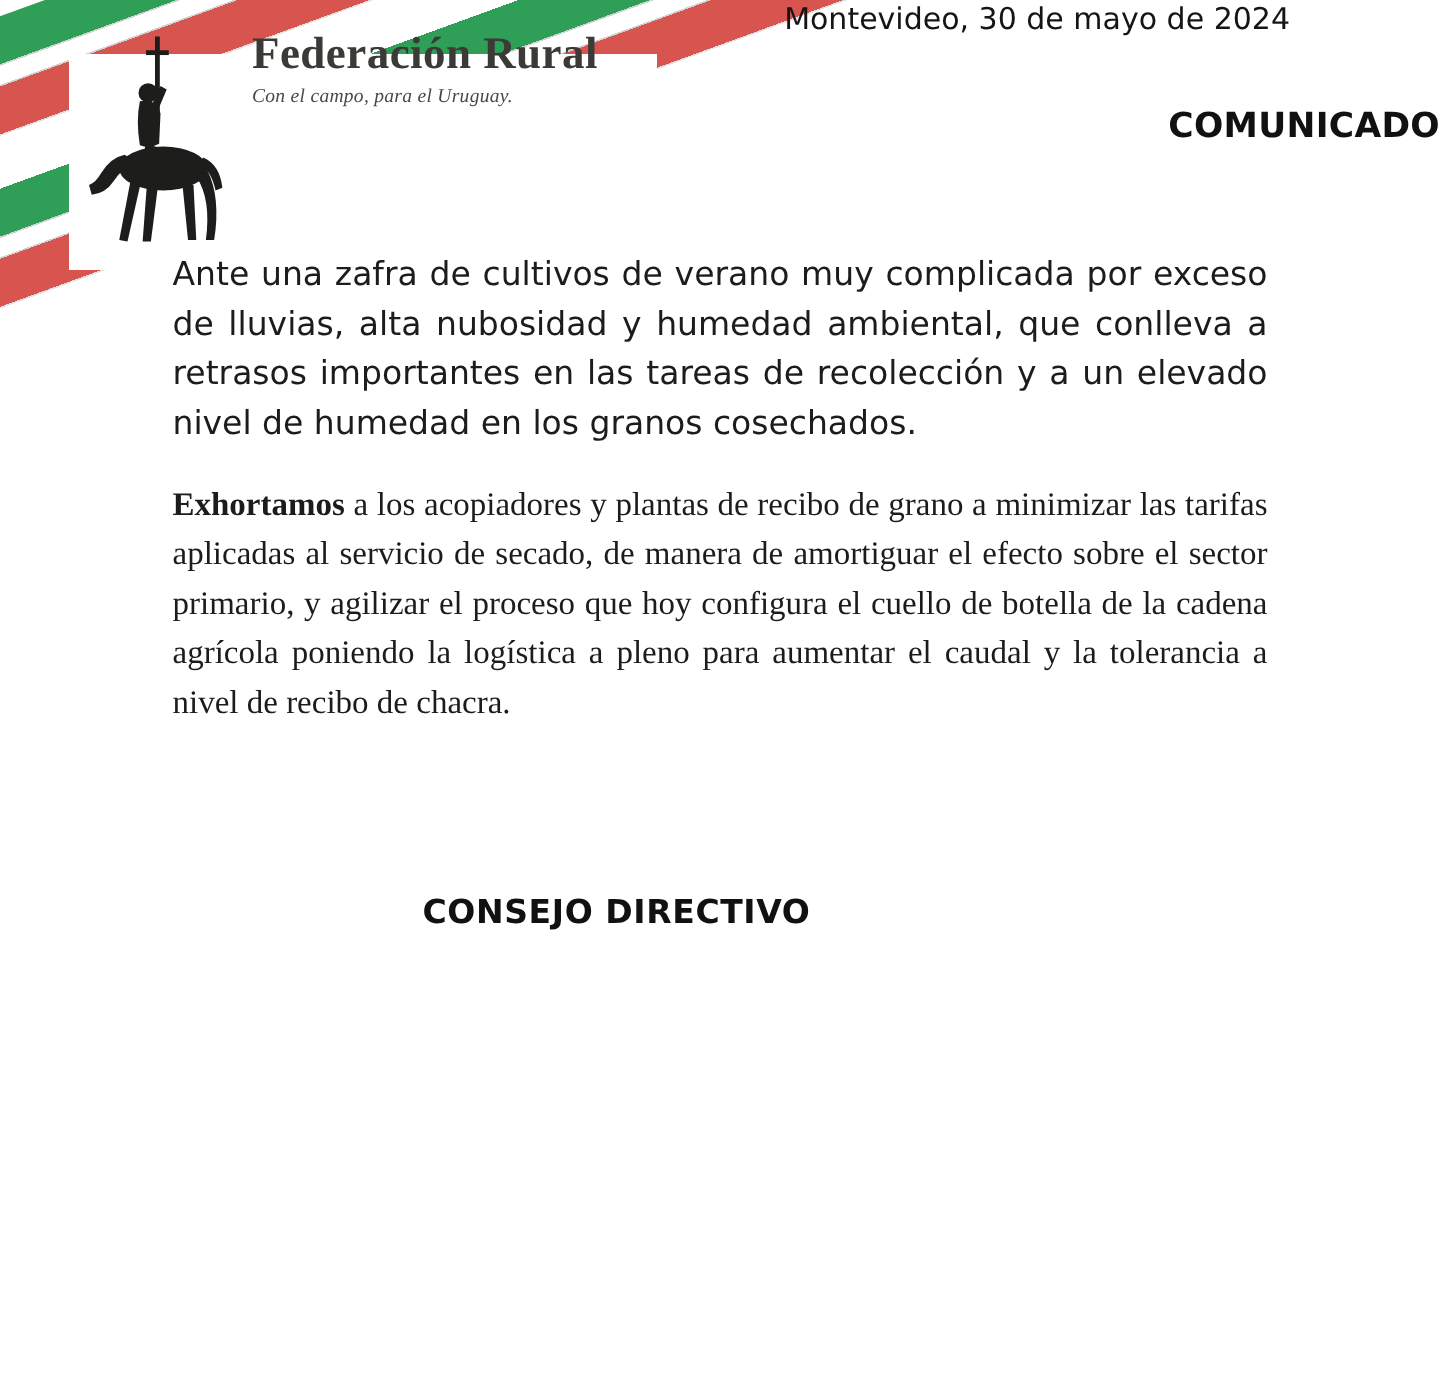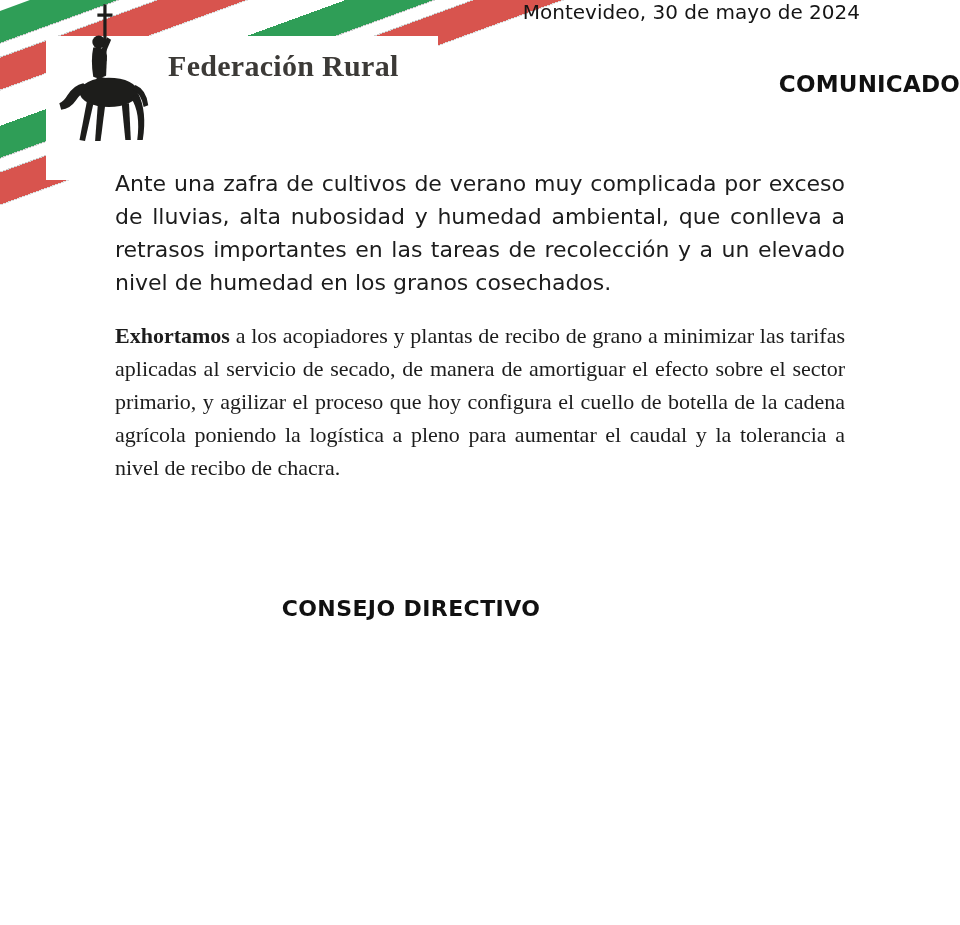--- a/index.html
+++ b/index.html
@@ -41,22 +41,22 @@
       rgba(0,0,0,.12) 182px 183px,
       transparent 183px);
   }
   .logo-backing{
     position:absolute;left:46px;top:36px;
     width:392px;height:144px;
     background:#ffffff;
     z-index:1;
   }
   .logo{
-    position:absolute;left:52px;top:0;
-    display:flex;align-items:center;
+    position:absolute;left:52px;top:20px;
+    display:flex;align-items:flex-start;
     z-index:2;
   }
   .logo-mark{width:110px;height:148px;color:var(--logo_ink);flex:0 0 auto;}
   .logo-text{margin:0 0 16px 6px;}
   .org-name{
     font-family:"Liberation Serif","DejaVu Serif",serif;
     font-size:30px;font-weight:600;color:#3c3a37;
     letter-spacing:.3px;line-height:1.05;
   }
   .tagline{
@@ -108,20 +108,21 @@
         <path d="M34 90 Q24 92 17 103 Q13 110 8 112 L10 119 Q20 118 26 109 Q32 100 41 95 Z"></path>
         <path d="M38 110 L30 152 L36 153 L45 113 Z"></path>
         <path d="M50 113 L47 153 L53 153 L58 114 Z"></path>
         <path d="M76 112 L80 152 L86 152 L84 112 Z"></path>
         <path d="M86 106 Q97 122 93 152 L99 152 Q104 121 94 101 Z"></path>
         <path d="M91 92 Q103 97 105 114 L100 116 Q97 101 88 97 Z"></path>
       </g>
     </svg>
     <div class="logo-text">
       <div class="org-name">Federación Rural</div>
+      <div class="tagline">Con el campo, para el Uruguay.</div>
     </div>
   </header>
 
   <main>
     <p class="dateline">Montevideo, 30 de mayo de 2024</p>
 
     <h1 class="title">COMUNICADO</h1>
 
     <section class="body">
       <p>Ante una zafra de cultivos de verano muy complicada por exceso de lluvias, alta nubosidad y humedad ambiental, que conlleva a retrasos importantes en las tareas de recolección y a un elevado nivel de humedad en los granos cosechados.</p>

